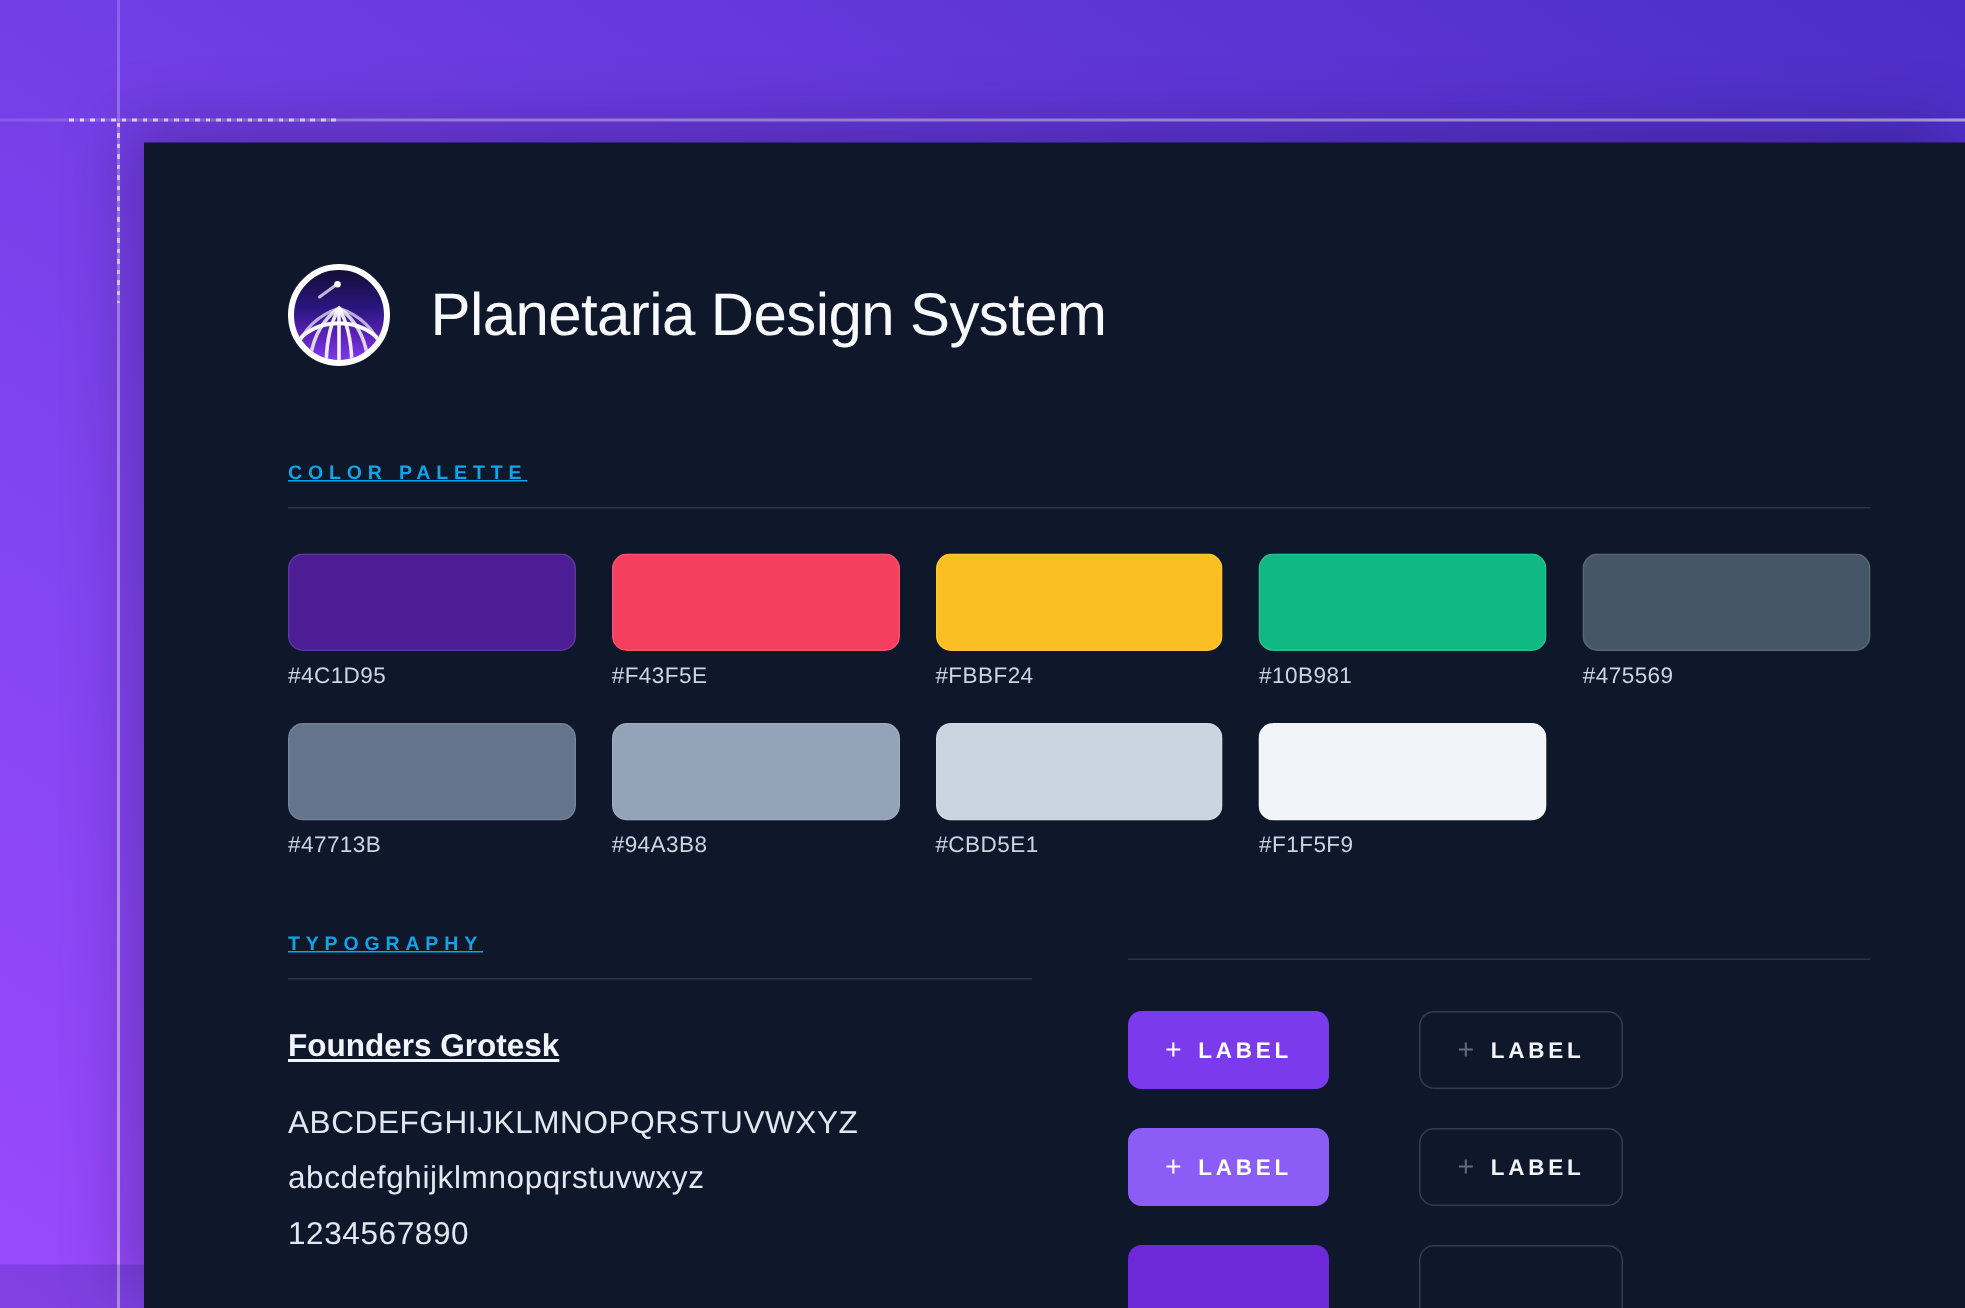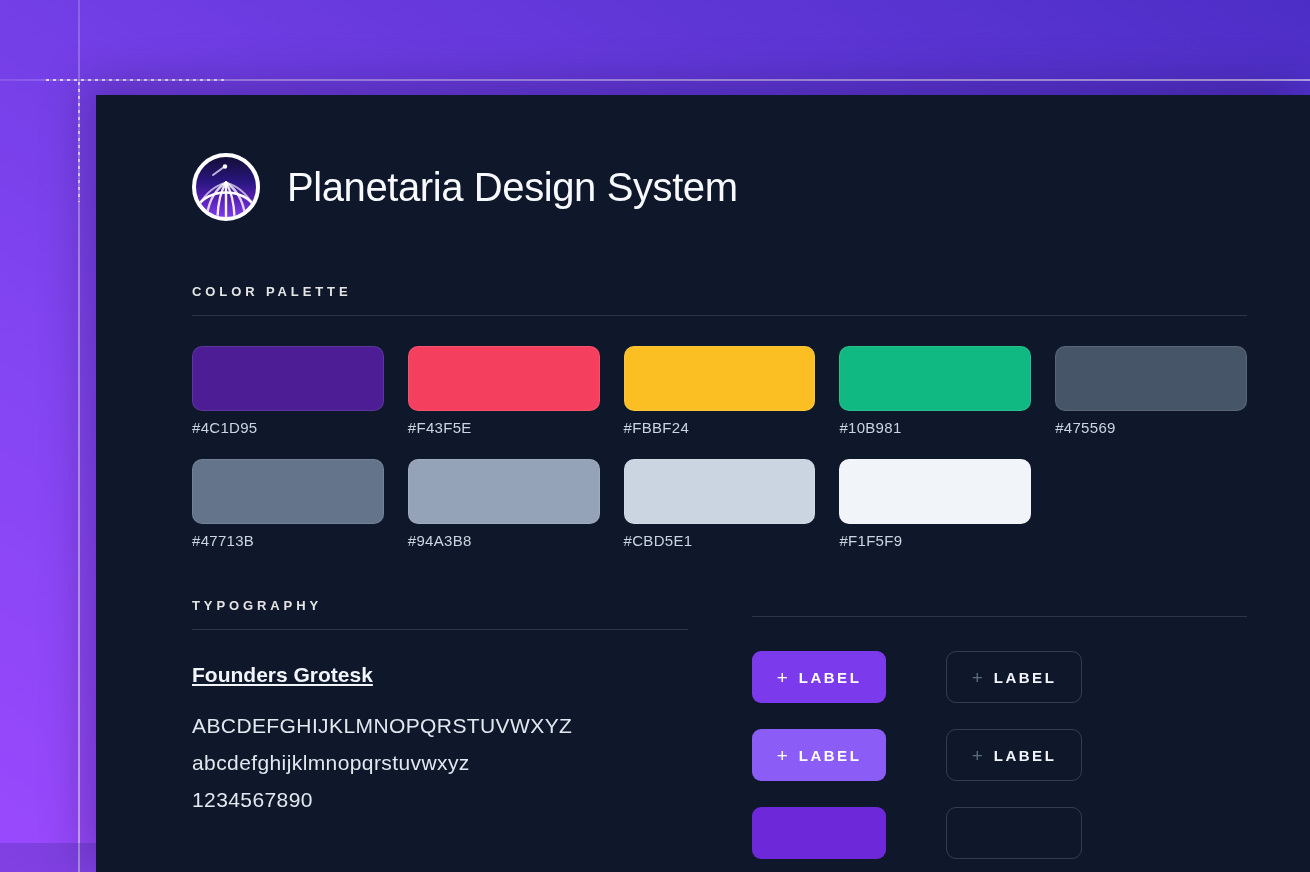--- a/index.html
+++ b/index.html
@@ -30,42 +30,42 @@
   .corner-shade {
     position: absolute; left: 0; top: 843px; width: 96px; height: 29px;
     background: rgba(40, 32, 130, 0.22);
   }
 
   
   .panel {
     position: absolute; left: 96px; top: 95px; width: 1214px; height: 777px;
     background: #0F172A;
     overflow: hidden;
-    padding: 58px 63px 0 96px;
+    padding: 81px 63px 0 96px;
     box-shadow: -12px -12px 40px rgba(10, 5, 40, 0.25);
   }
 
   
   .brand-row { display: flex; align-items: center; height: 68px; margin-bottom: 64px; }
   .logo {
     width: 68px; height: 68px; border-radius: 50%;
     border: 4px solid #FFFFFF;
     background: linear-gradient(180deg, #130E36 0%, #2A1680 42%, #5B21B6 72%, #7C3AED 100%);
     overflow: hidden; position: relative; flex: none;
   }
   .logo svg { position: absolute; left: 0; top: 0; }
   .brand-title {
     margin-left: 27px; font-size: 40px; font-weight: 400;
     color: #F7F9FC; letter-spacing: -0.4px; white-space: nowrap;
   }
 
   
   .section-head {
     font-size: 13px; font-weight: 700; letter-spacing: 0.30em;
-    color: #e5e5e5; line-height: 13px;
+    color: #0ea5e9; line-height: 13px; text-decoration: underline;
   }
   .divider { height: 1px; background: rgba(148,163,184,0.22); margin-top: 17px; }
 
   
   .swatch-grid {
     display: grid; grid-template-columns: repeat(5, 1fr);
     column-gap: 24px; row-gap: 23px; margin-top: 30px;
   }
   .swatch-tile {
     height: 65px; border-radius: 10px;

